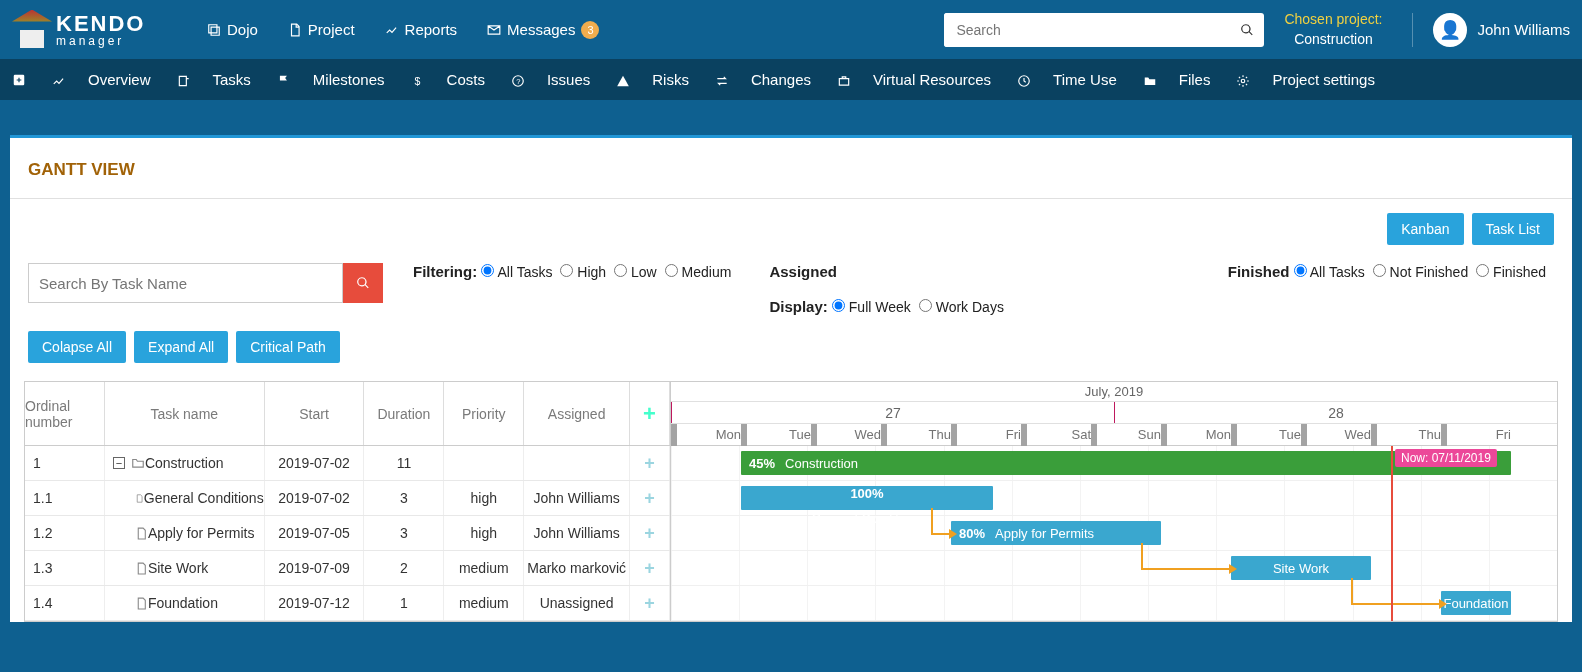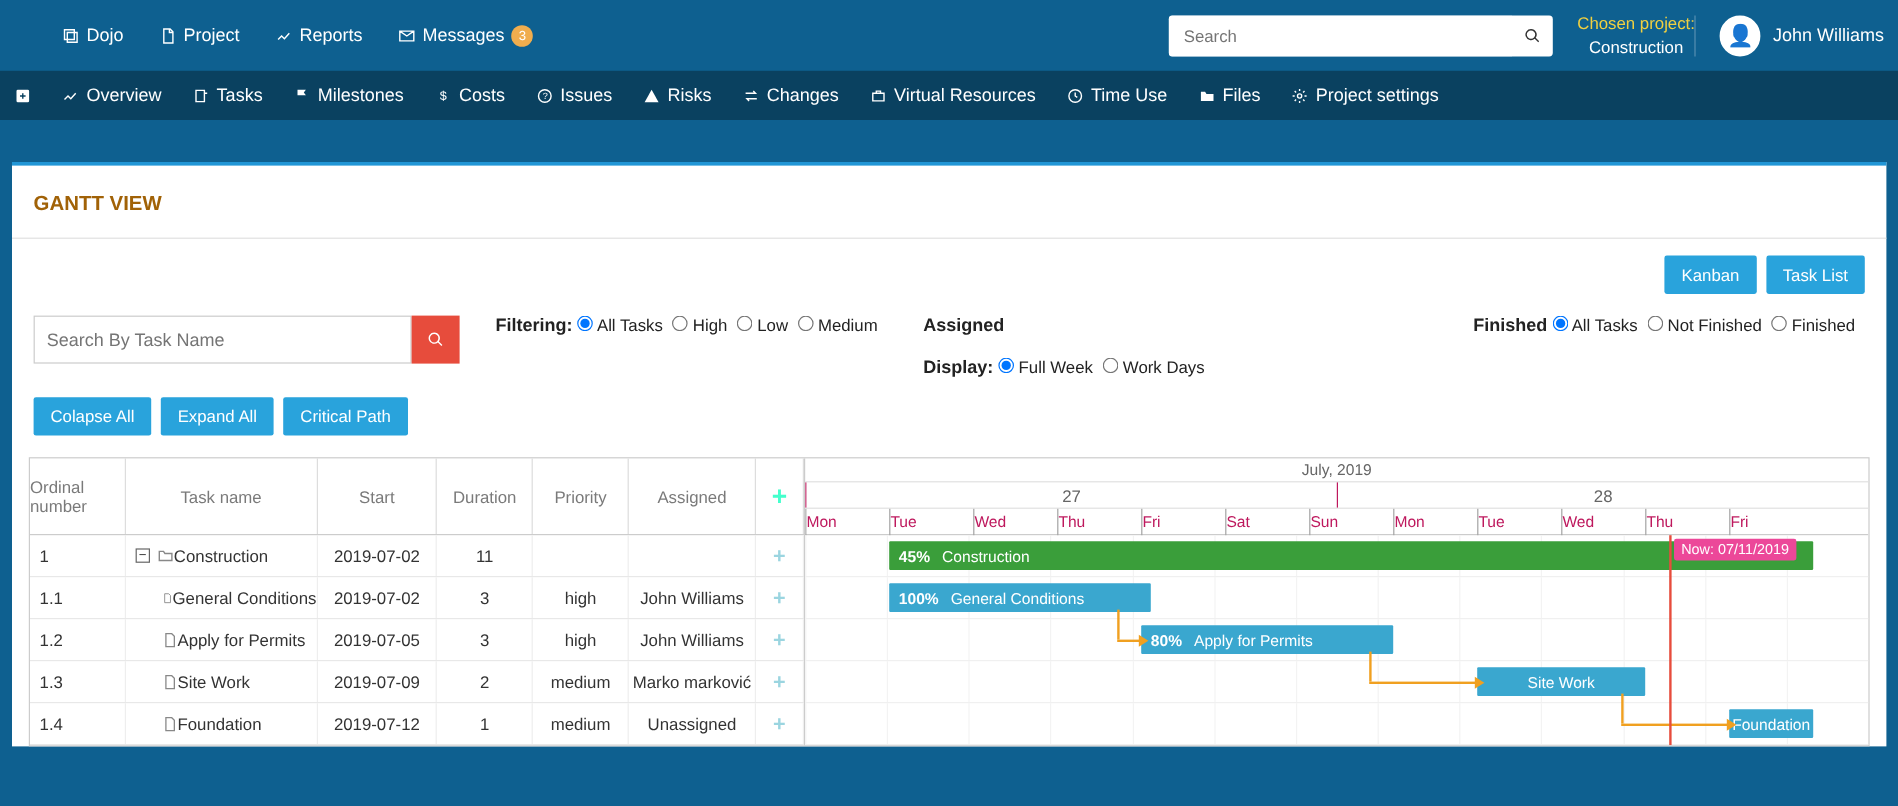--- a/index.html
+++ b/index.html
@@ -11,26 +11,26 @@
 .logo-icon .base{position:absolute;bottom:2px;left:8px;width:24px;height:18px;background:#eee}
 .logo-text{display:flex;flex-direction:column;line-height:1}
 .logo-text .t1{font-size:22px;font-weight:700;letter-spacing:2px}
 .logo-text .t2{font-size:12px;letter-spacing:3px}
 .topnav{display:flex;gap:30px;margin-left:40px;font-size:15px}
 .topnav a{color:#fff;text-decoration:none;display:flex;align-items:center;gap:6px}
 .badge{background:#f0ad4e;color:#fff;border-radius:50%;width:18px;height:18px;display:inline-flex;align-items:center;justify-content:center;font-size:11px}
 .searchbox{margin-left:auto;margin-right:20px;display:flex;background:#fff;border-radius:3px;overflow:hidden;width:320px;height:34px}
 .searchbox input{border:none;flex:1;padding:0 12px;font-size:14px;outline:none}
 .searchbox .sbtn{width:34px;display:flex;align-items:center;justify-content:center;color:#333;cursor:pointer}
-.chosen{color:#f0d040;font-size:14px;text-align:center;line-height:1.4;}
+.chosen{color:#f0d040;font-size:14px;text-align:center;line-height:1.4;margin-right:30px}
 .chosen .v{color:#fff}
 .userbox{display:flex;align-items:center;gap:10px;border-left:1px solid rgba(255,255,255,.3);padding-left:20px;font-size:15px}
 .avatar{width:34px;height:34px;border-radius:50%;background:#fff;border:2px solid #fff;display:flex;align-items:center;justify-content:center;font-size:18px}
 .subbar{background:#0a4160;height:41px;display:flex;align-items:center;padding:0 12px;color:#fff;font-size:15px;gap:26px}
-.subbar a{color:#fff;text-decoration:none;display:flex;align-items:center;gap:6px}
+.subbar a{color:#fff;text-decoration:none;display:flex;align-items:flex-end;gap:22px}
 .page{background:#fff;border-top:3px solid #2196d6;margin:35px 10px 0 10px;padding:12px 0 0 0}
 .page-title{font-size:17px;font-weight:700;color:#a16207;padding:10px 18px 18px 18px;border-bottom:1px solid #e0e0e0}
 .vbar{display:flex;justify-content:flex-end;gap:8px;padding:14px 18px}
 .btn{background:#29a3dc;color:#fff;border:none;padding:8px 14px;font-size:14px;cursor:pointer;border-radius:2px}
 .filters{display:flex;gap:30px;padding:4px 18px 10px 18px;font-size:15px;color:#222;align-items:flex-start}
 .searchtask{display:flex}
 .searchtask input{width:315px;height:40px;border:1px solid #ccc;padding:0 10px;font-size:15px;outline:none}
 .searchtask .go{width:40px;height:40px;background:#e74c3c;color:#fff;display:flex;align-items:center;justify-content:center;cursor:pointer}
 .fgroup{display:flex;flex-direction:column;gap:18px}
 .flabel{font-weight:700}
@@ -46,38 +46,48 @@
 .row{display:flex;height:35px;align-items:center;border-bottom:1px solid #e8e8e8}
 .row>div{border-right:1px solid #eee;height:100%;display:flex;align-items:center}
 .row .c0{width:80px;padding-left:8px} .row .c1{width:160px;padding-left:8px;white-space:nowrap;overflow:hidden} .row .c2{width:100px;justify-content:center} .row .c3{width:80px;justify-content:center} .row .c4{width:80px;justify-content:center} .row .c5{width:106px;justify-content:center;overflow:hidden;white-space:nowrap} .row .c6{width:40px;justify-content:center;color:#9bd5e0;font-size:18px;font-weight:700}
 .exp{display:inline-block;width:12px;height:12px;border:1px solid #666;text-align:center;line-height:10px;font-size:11px;margin-right:6px}
 .rightgrid{flex:1;position:relative;overflow:hidden}
 .rhead{height:64px;border-bottom:1px solid #ccc;position:relative}
 .monthline{height:20px;border-bottom:1px solid #e0e0e0;text-align:center;font-size:13px;color:#666;line-height:20px}
 .weekline{height:22px;border-bottom:1px solid #e0e0e0;display:flex}
 .weekline>div{flex:1;text-align:center;font-size:14px;color:#666;border-left:1px solid #be185d;line-height:22px}
 .dayline{height:22px;display:flex}
-.dayline>div{width:70px;text-align:left;font-size:13px;color:#be185d;border-left:1px solid #a3a3a3;line-height:22px}
+.dayline>div{width:70px;text-align:right;font-size:13px;color:#737373;border-left:6px solid #a3a3a3;line-height:22px}
 .ganttbody{position:relative}
 .grow{height:35px;border-bottom:1px solid #f0f0f0;position:relative}
 .gcols{position:absolute;top:0;bottom:0;left:0;right:0;display:flex;pointer-events:none}
 .gcols>div{width:70px;border-left:1px solid #f3f3f3}
 .bar{position:absolute;height:24px;top:5px;color:#fff;font-size:13px;display:flex;align-items:center;padding:0 8px;gap:10px;border-radius:1px}
 .bar.parent{background:#3a9e3a}
 .bar.task{background:#3aa7cf}
 .bar .pct{font-weight:700}
 .nowline{position:absolute;top:0;bottom:0;width:2px;background:#e74c3c;z-index:5}
 .nowlabel{position:absolute;top:3px;background:#ec4899;color:#fff;font-size:12px;padding:2px 6px;border-radius:2px;white-space:nowrap}
 .arrow{position:absolute;width:0;height:0;border-top:5px solid transparent;border-bottom:5px solid transparent;border-left:8px solid #f0a020}
 svg.ic{width:14px;height:14px;fill:currentColor;vertical-align:-2px}
 </style>
 </head>
 <body>
 
 <div class="topbar">
+  <div class="logo">
+    <div class="logo-icon">
+        <div class="roof"></div>
+        <div class="base"></div>
+      </div>
+    <div class="logo-text">
+      <span class="t1">KENDO</span>
+      <span class="t2">manager</span>
+    </div>
+  </div>
   <div class="topnav" id="topnav">
       <a href="#">
         <svg class="ic" viewBox="0 0 24 24">
           <path d="M3 3h14v14H3zM7 7h14v14H7z" fill="none" stroke="currentColor" stroke-width="2"></path>
         </svg>
         <span>Dojo</span>
       </a>
       <a href="#">
         <svg class="ic" viewBox="0 0 24 24">
           <path d="M6 2h9l4 4v16H6zM14 2v5h5" fill="none" stroke="currentColor" stroke-width="2"></path>
@@ -404,21 +414,21 @@
               <div></div>
               <div></div>
               <div></div>
               <div></div>
             </div>
           </div>
           <div class="bar parent" style="left: 70px; width: 770px; top: 5px;">
             <span class="pct">45%</span>
             <span>Construction</span>
           </div>
-          <div class="bar task" style="left: 70px; width: 218px; top: 40px;">
+          <div class="bar task" style="left: 70px; width: 252px; top: 40px; flex-direction: column;">
             <span class="pct">100%</span>
             <span>General Conditions</span>
           </div>
           <div class="bar task" style="left: 280px; width: 210px; top: 75px;">
             <span class="pct">80%</span>
             <span>Apply for Permits</span>
           </div>
           <div class="bar task" style="left: 560px; width: 140px; top: 110px; justify-content: center;">
             <span>Site Work</span>
           </div>

